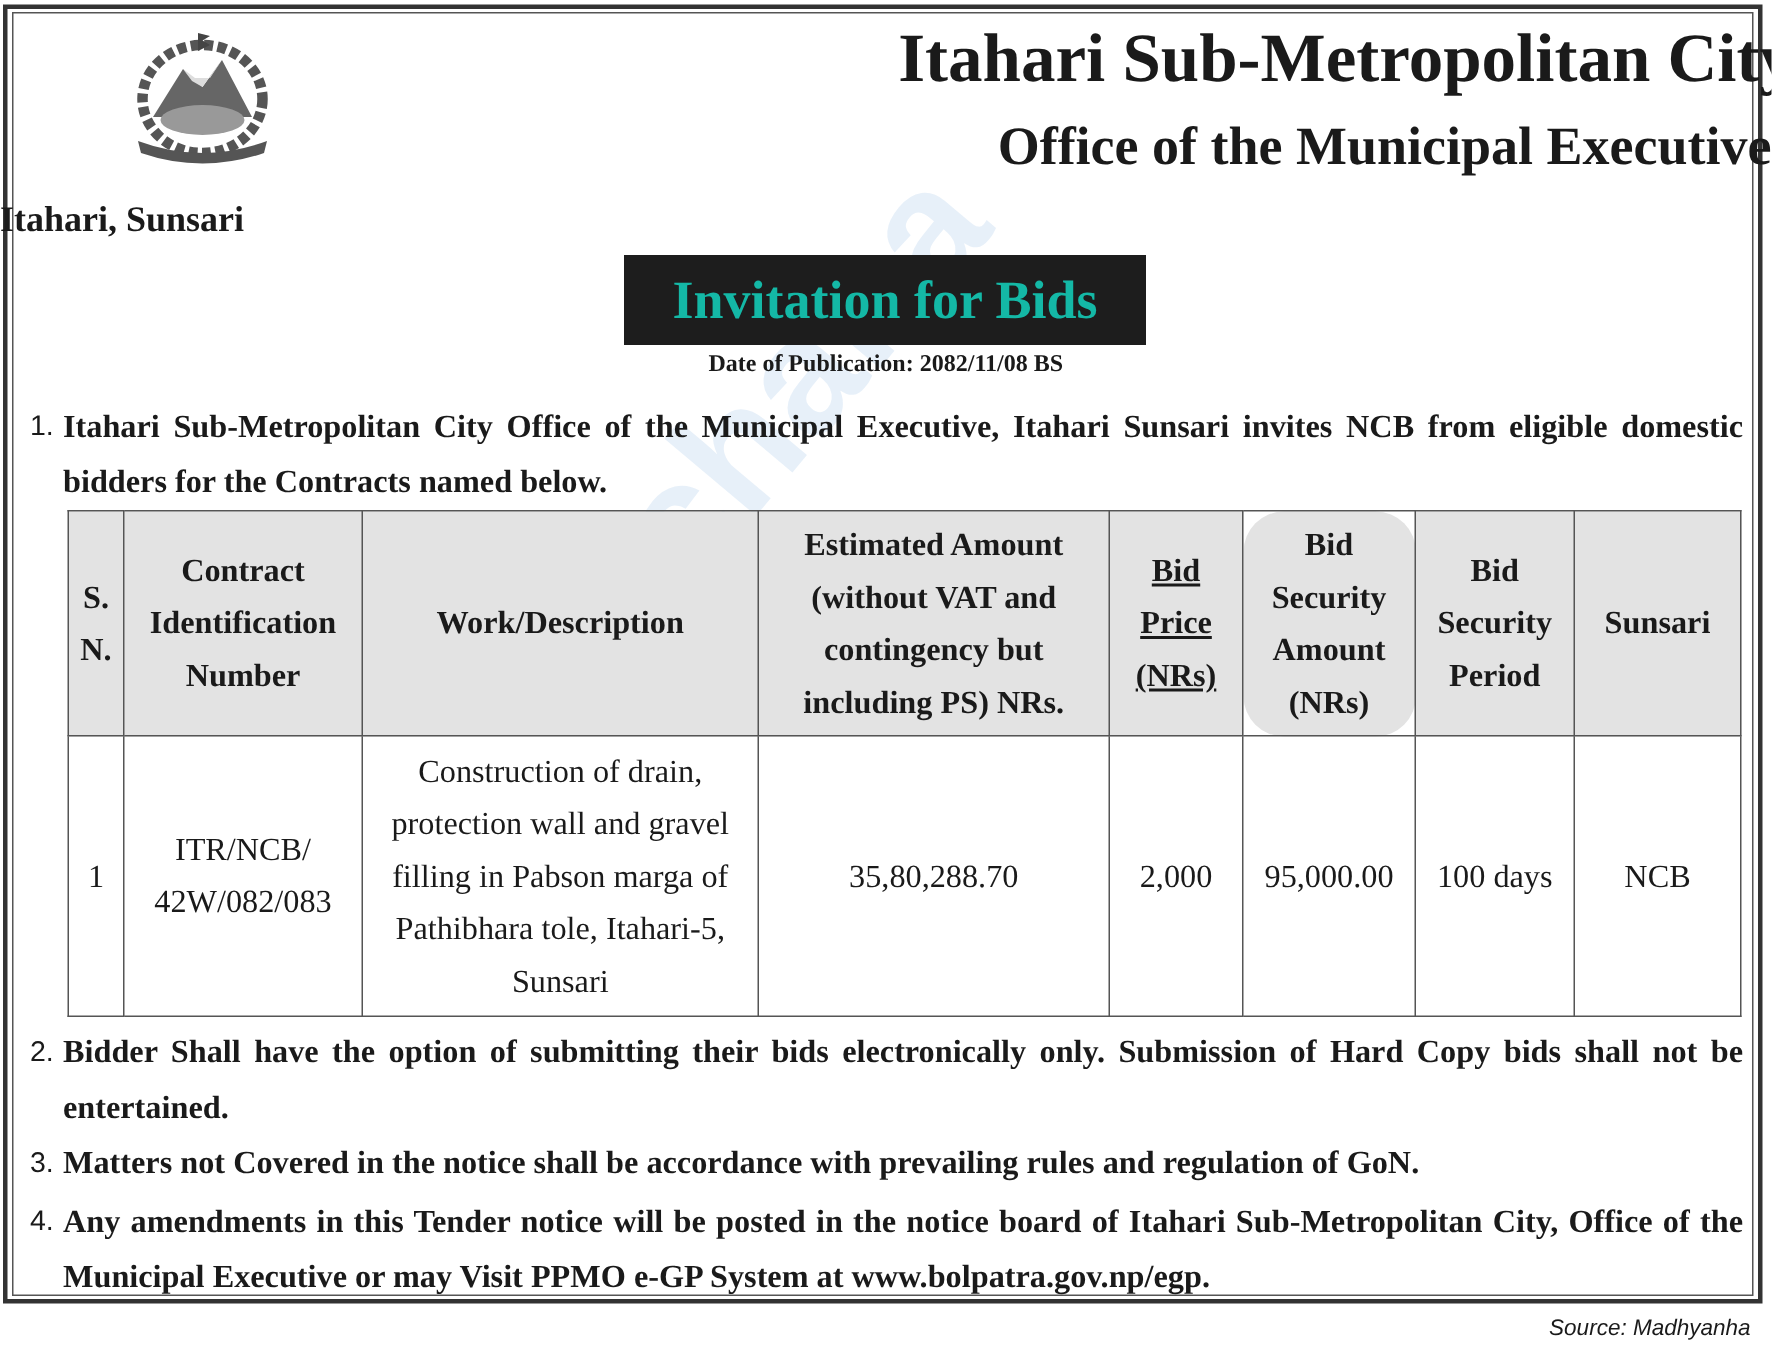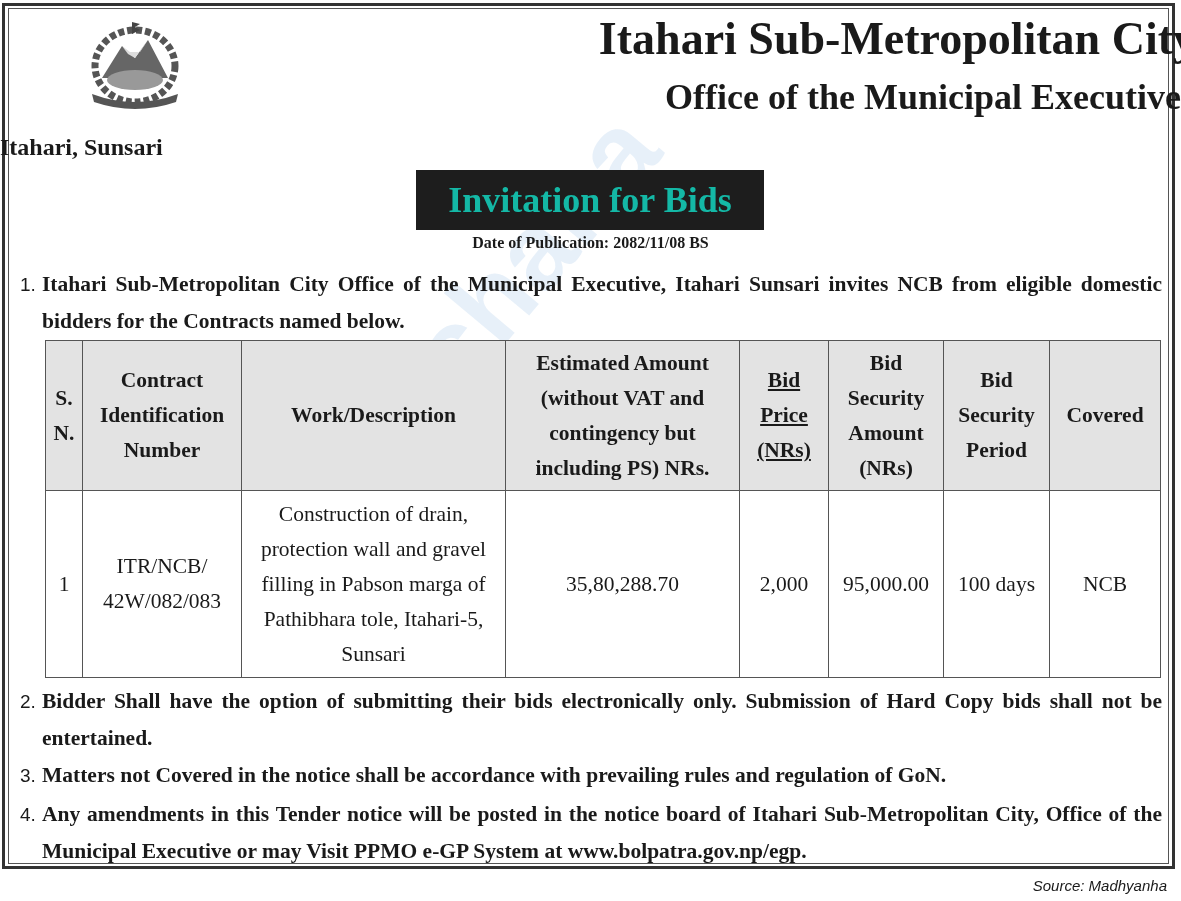--- a/index.html
+++ b/index.html
@@ -51,23 +51,23 @@
 </div>
 
 <table class="bids">
   <thead>
     <tr>
       <th style="width:28px;">S. N.</th>
       <th style="width:150px;text-align:center;">Contract Identification Number</th>
       <th style="width:255px;">Work/Description</th>
       <th style="width:225px;">Estimated Amount (without VAT and contingency but including PS) NRs.</th>
       <th style="width:80px;text-decoration:underline;">Bid Price (NRs)</th>
-      <th style="width:106px;">Bid Security Amount (NRs)</th>
+      <th style="width:106px;border-radius:27px;">Bid Security Amount (NRs)</th>
       <th style="width:97px;">Bid Security Period</th>
-      <th>Covered</th>
+      <th>Sunsari</th>
     </tr>
   </thead>
   <tbody>
     <tr>
       <td>1</td>
       <td>ITR/NCB/ 42W/082/083</td>
       <td>Construction of drain, protection wall and gravel filling in Pabson marga of Pathibhara tole, Itahari-5, Sunsari</td>
       <td>35,80,288.70</td>
       <td>2,000</td>
       <td>95,000.00</td>

